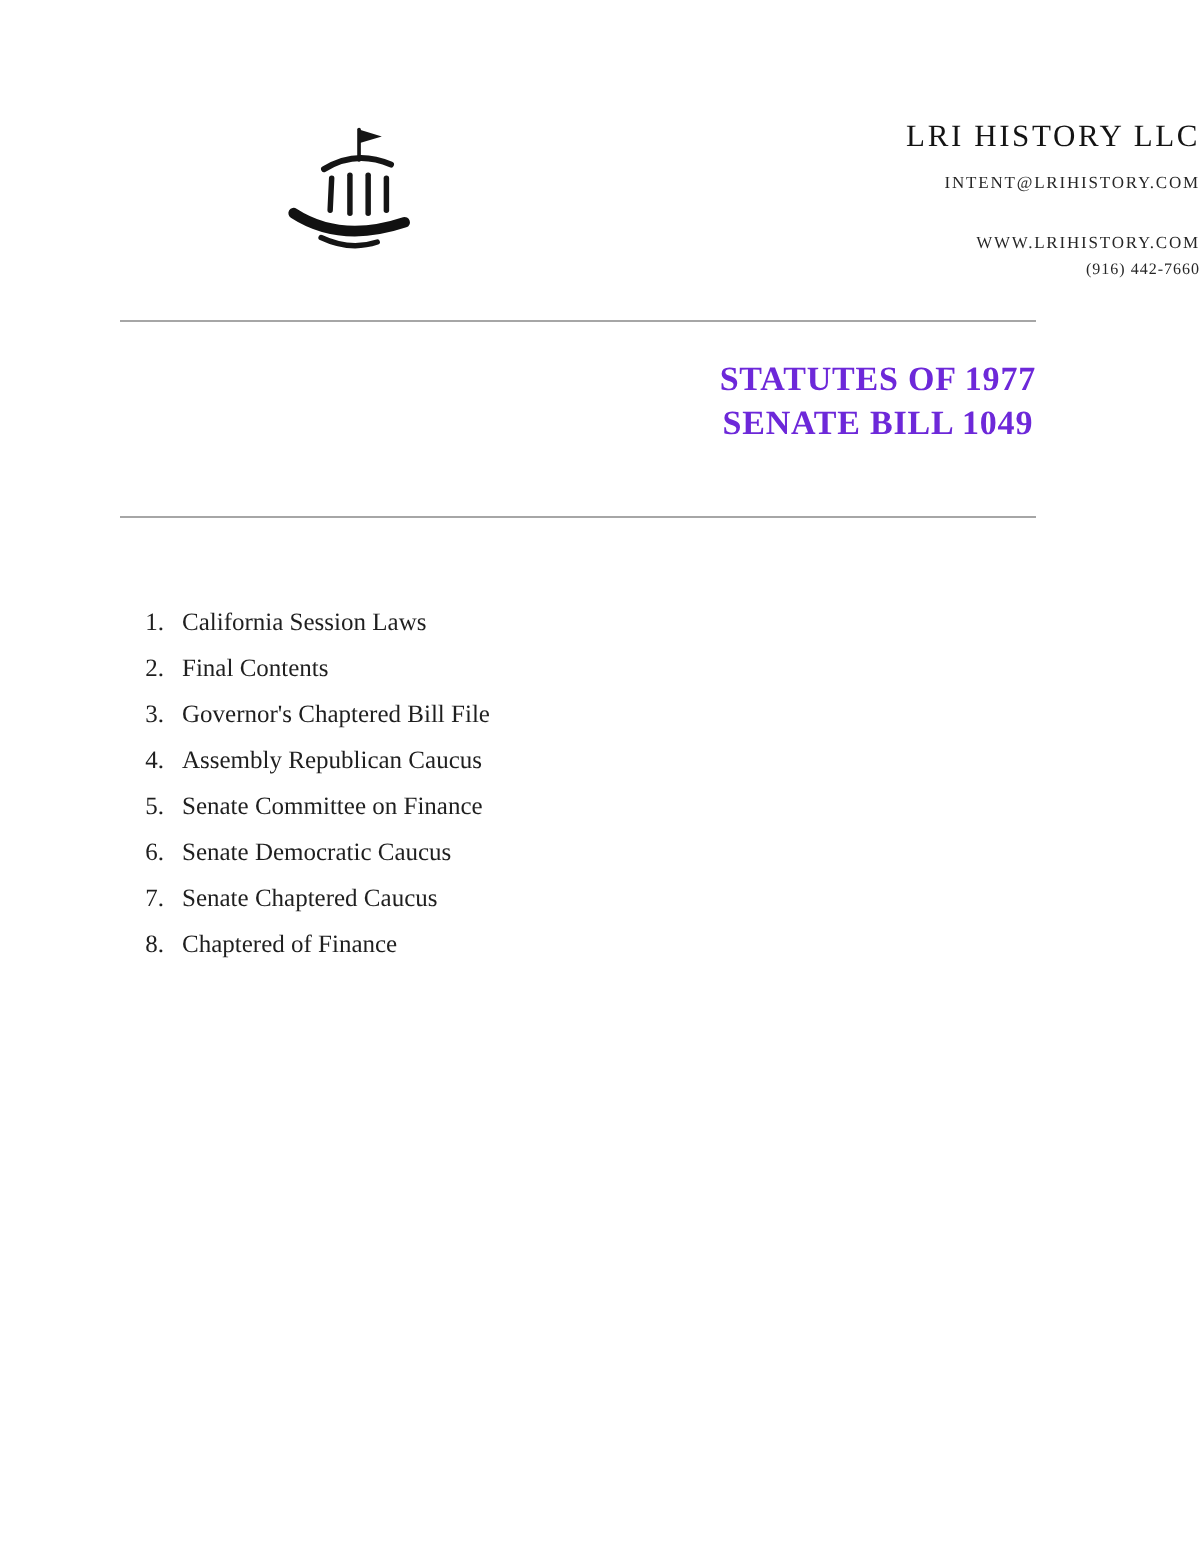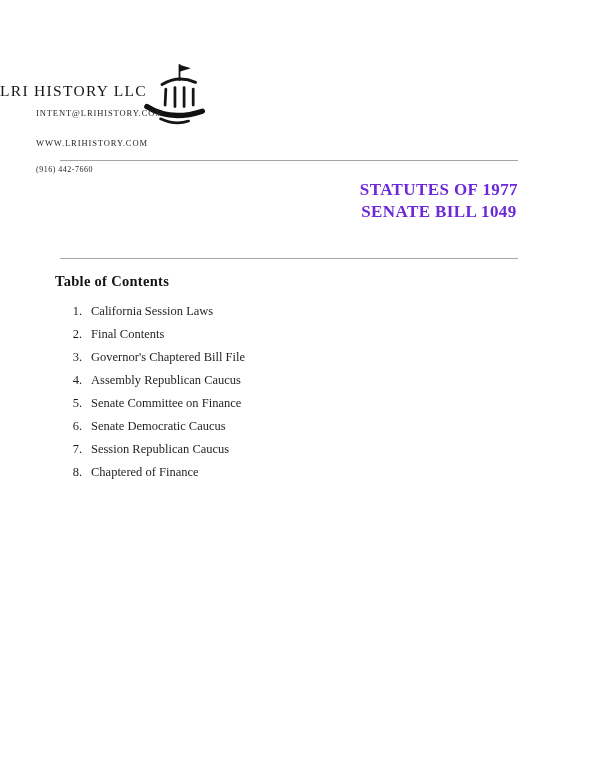--- a/index.html
+++ b/index.html
@@ -25,37 +25,37 @@
     position: absolute;
     left: 140px;
     top: 60px;
     width: 76px;
     height: 78px;
   }
   .lh-text {
     position: absolute;
     left: 0;
     right: 0;
-    top: 82px;
-    text-align: left;
+    top: 60px;
+    text-align: right;
   }
   .company {
     font-size: 15.5px;
     letter-spacing: 1.3px;
     color: #141414;
   }
   .contact {
     font-size: 8.5px;
     letter-spacing: 0.9px;
     color: #262626;
     padding-left: 36px;
   }
   .contact.email   { margin-top: 8px; }
   .contact.website { margin-top: 20px; }
-  .contact.phone   { margin-top: 17px; font-size: 8px; letter-spacing: 0.5px; }
+  .contact.phone   { margin-top: 4px; font-size: 8px; letter-spacing: 0.5px; }
 
   
   .rule {
     position: absolute;
     left: 60px;
     width: 458px;
     border: none;
     border-top: 1px solid #a6a6a6;
     margin: 0;
     height: 0;
@@ -143,21 +143,20 @@
 
   <hr class="rule top">
 
   <section class="statutes">
     <div>STATUTES OF 1977</div>
     <div>SENATE BILL 1049</div>
   </section>
 
   <hr class="rule middle">
 
-  <h2 class="toc-title">Table of Contents</h2>
 
   <ol class="toc-list">
     <li class="toc-item">
       <span class="num">1.</span>
       <span class="label">California Session Laws</span>
     </li>
     <li class="toc-item">
       <span class="num">2.</span>
       <span class="label">Final Contents</span>
     </li>
@@ -172,21 +171,21 @@
     <li class="toc-item">
       <span class="num">5.</span>
       <span class="label">Senate Committee on Finance</span>
     </li>
     <li class="toc-item">
       <span class="num">6.</span>
       <span class="label">Senate Democratic Caucus</span>
     </li>
     <li class="toc-item">
       <span class="num">7.</span>
-      <span class="label">Session Republican Caucus</span>
+      <span class="label">Senate Chaptered Caucus</span>
     </li>
     <li class="toc-item">
       <span class="num">8.</span>
       <span class="label">Chaptered of Finance</span>
     </li>
   </ol>
 
 </div>
 
 </body></html>

